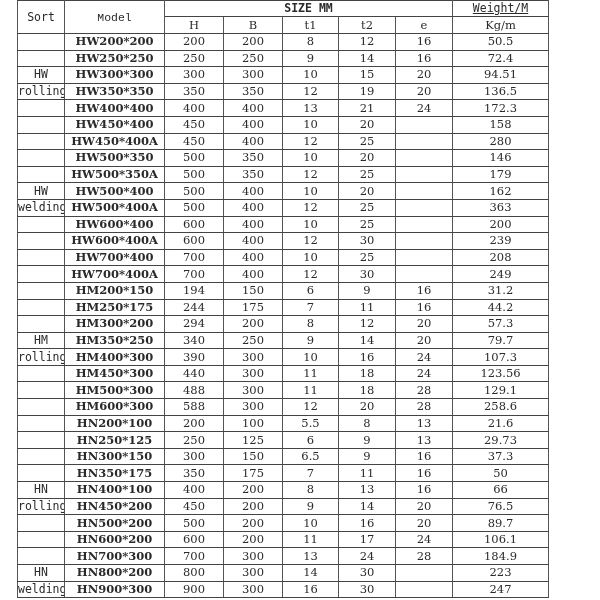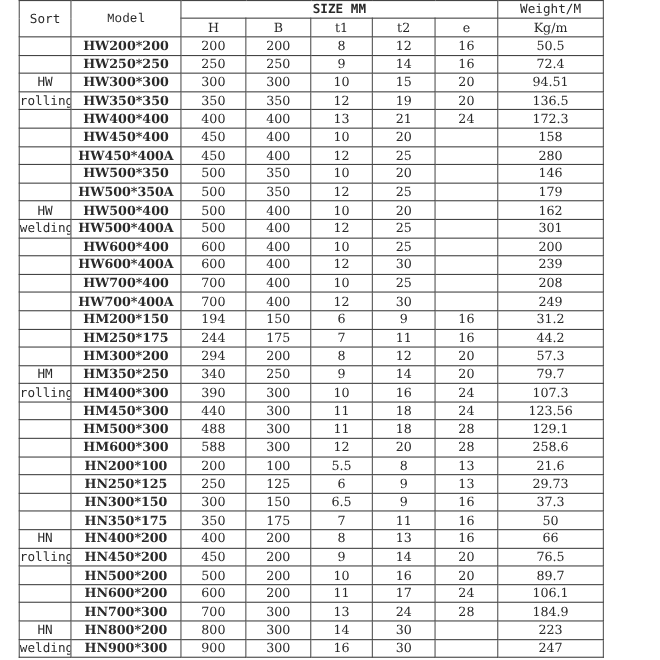--- a/index.html
+++ b/index.html
@@ -10,21 +10,21 @@
   table.spec td { padding: 0; text-align: center; vertical-align: middle;
                   font-size: 11.5px; line-height: 15px; white-space: nowrap; overflow: hidden;
                   border-left: 1px solid #555; border-right: 1px solid #555;
                   border-top: 1px solid #444; border-bottom: 1px solid #444; }
   .hdr1 td { height: 15px; font-family: "DejaVu Sans Mono", "Liberation Mono", monospace; font-size: 10px; }
   .hdr2 td { height: 16px; }
   td.sorth { font-family: "DejaVu Sans Mono", "Liberation Mono", monospace; font-size: 10.5px;
              border-top: 1px solid #ccc; }
   td.modelh { font-family: Liberation Mono, monospace; font-size: 10.5px; }
   td.size-title { text-align: right; padding-right: 10px; border-bottom: 1px solid #444; font-weight: bold; }
-  td.wt-title { font-family: "DejaVu Sans Mono", "Liberation Mono", monospace; font-size: 10px; }
+  td.wt-title { font-family: "DejaVu Sans Mono", "Liberation Mono", monospace; font-size: 10px; text-decoration: underline; }
   tr.drow td { height: 15.6px; }
   td.sortcell { border-top: 1px solid #d8d8d8; border-bottom: 1px solid #d8d8d8;
                 border-left: 1px solid #d8d8d8; border-right: 1px solid #555;
                 font-family: "DejaVu Sans Mono", "Liberation Mono", monospace; font-size: 10.5px;
                 line-height: 14px; }
   td.sortcell.grpstart { border-top: 1px solid #444; }
   td.model { font-size: 11.5px; font-weight: bold; }
   td.greenedge { border-left: 2px solid #3aa677; }
 </style>
 </head>
@@ -157,21 +157,21 @@
         <td>162</td>
       </tr>
       <tr class="drow">
         <td class="sortcell">welding</td>
         <td class="model">HW500*400A</td>
         <td>500</td>
         <td>400</td>
         <td>12</td>
         <td>25</td>
         <td></td>
-        <td>301</td>
+        <td>363</td>
       </tr>
       <tr class="drow">
         <td class="sortcell"></td>
         <td class="model">HW600*400</td>
         <td>600</td>
         <td>400</td>
         <td>10</td>
         <td>25</td>
         <td></td>
         <td>200</td>
@@ -321,21 +321,21 @@
         <td class="model">HN350*175</td>
         <td>350</td>
         <td>175</td>
         <td>7</td>
         <td>11</td>
         <td>16</td>
         <td>50</td>
       </tr>
       <tr class="drow">
         <td class="sortcell">HN</td>
-        <td class="model">HN400*200</td>
+        <td class="model">HN400*100</td>
         <td>400</td>
         <td>200</td>
         <td>8</td>
         <td>13</td>
         <td>16</td>
         <td>66</td>
       </tr>
       <tr class="drow">
         <td class="sortcell">rolling</td>
         <td class="model">HN450*200</td>

